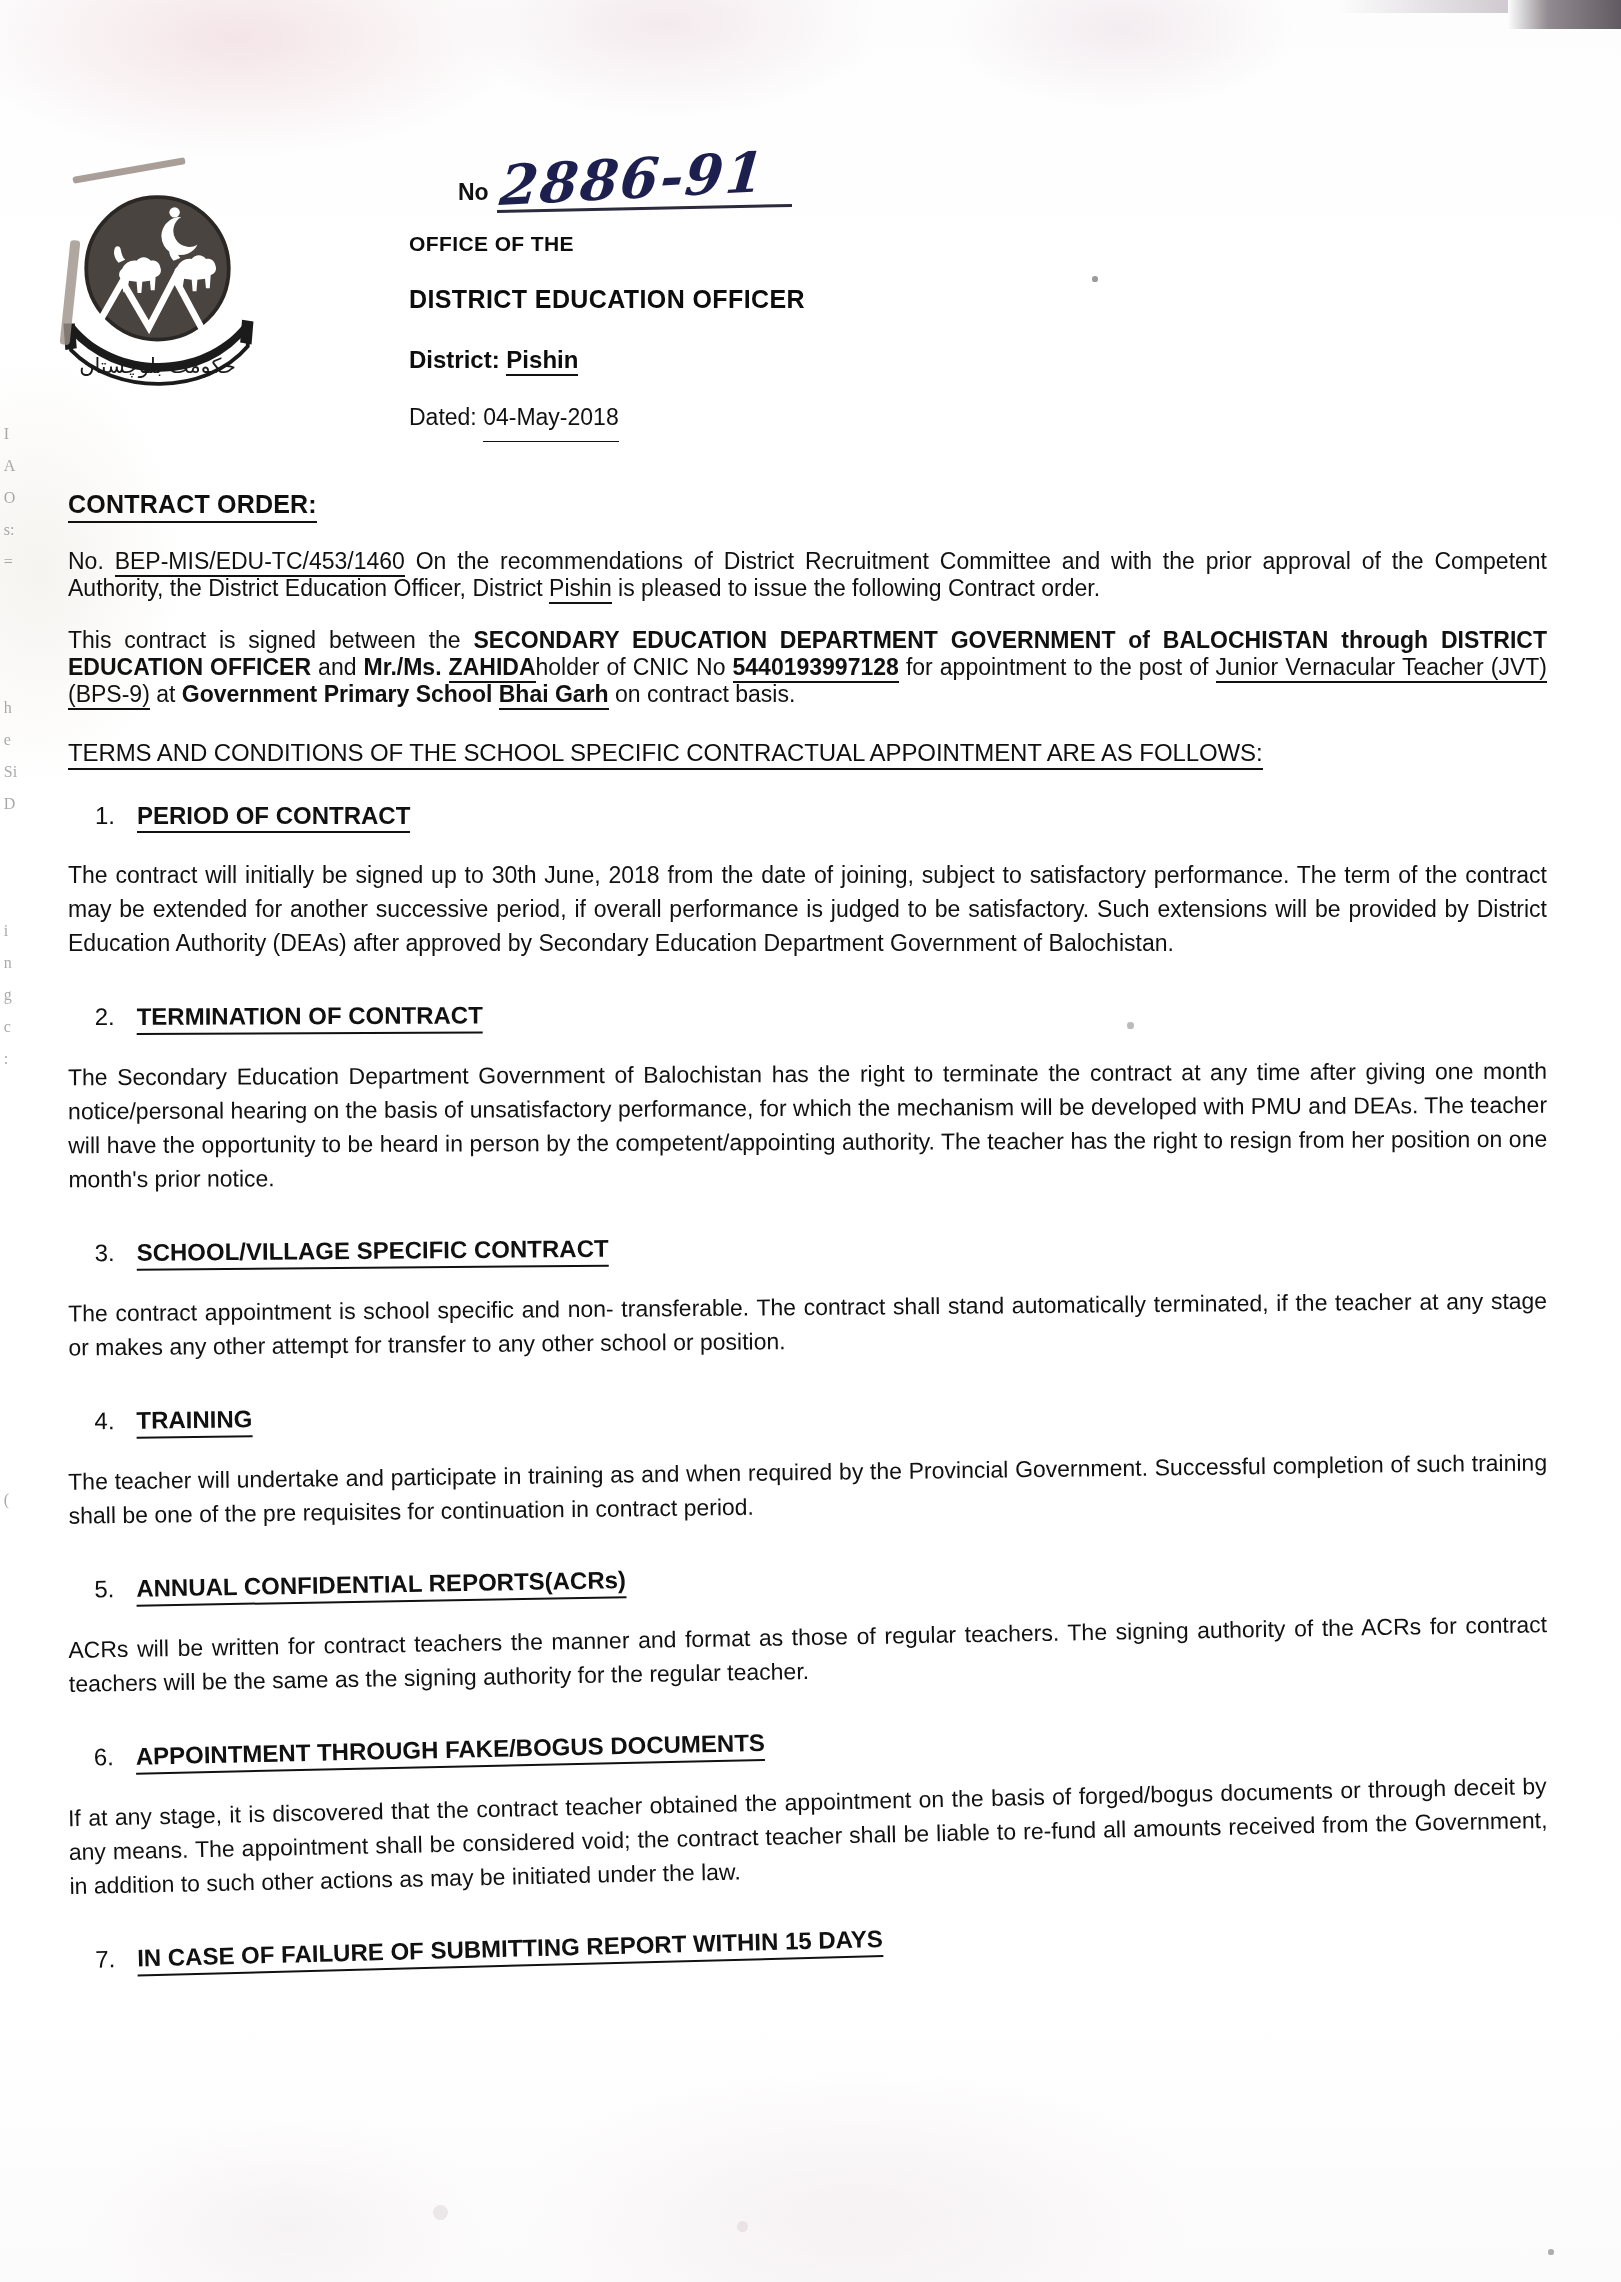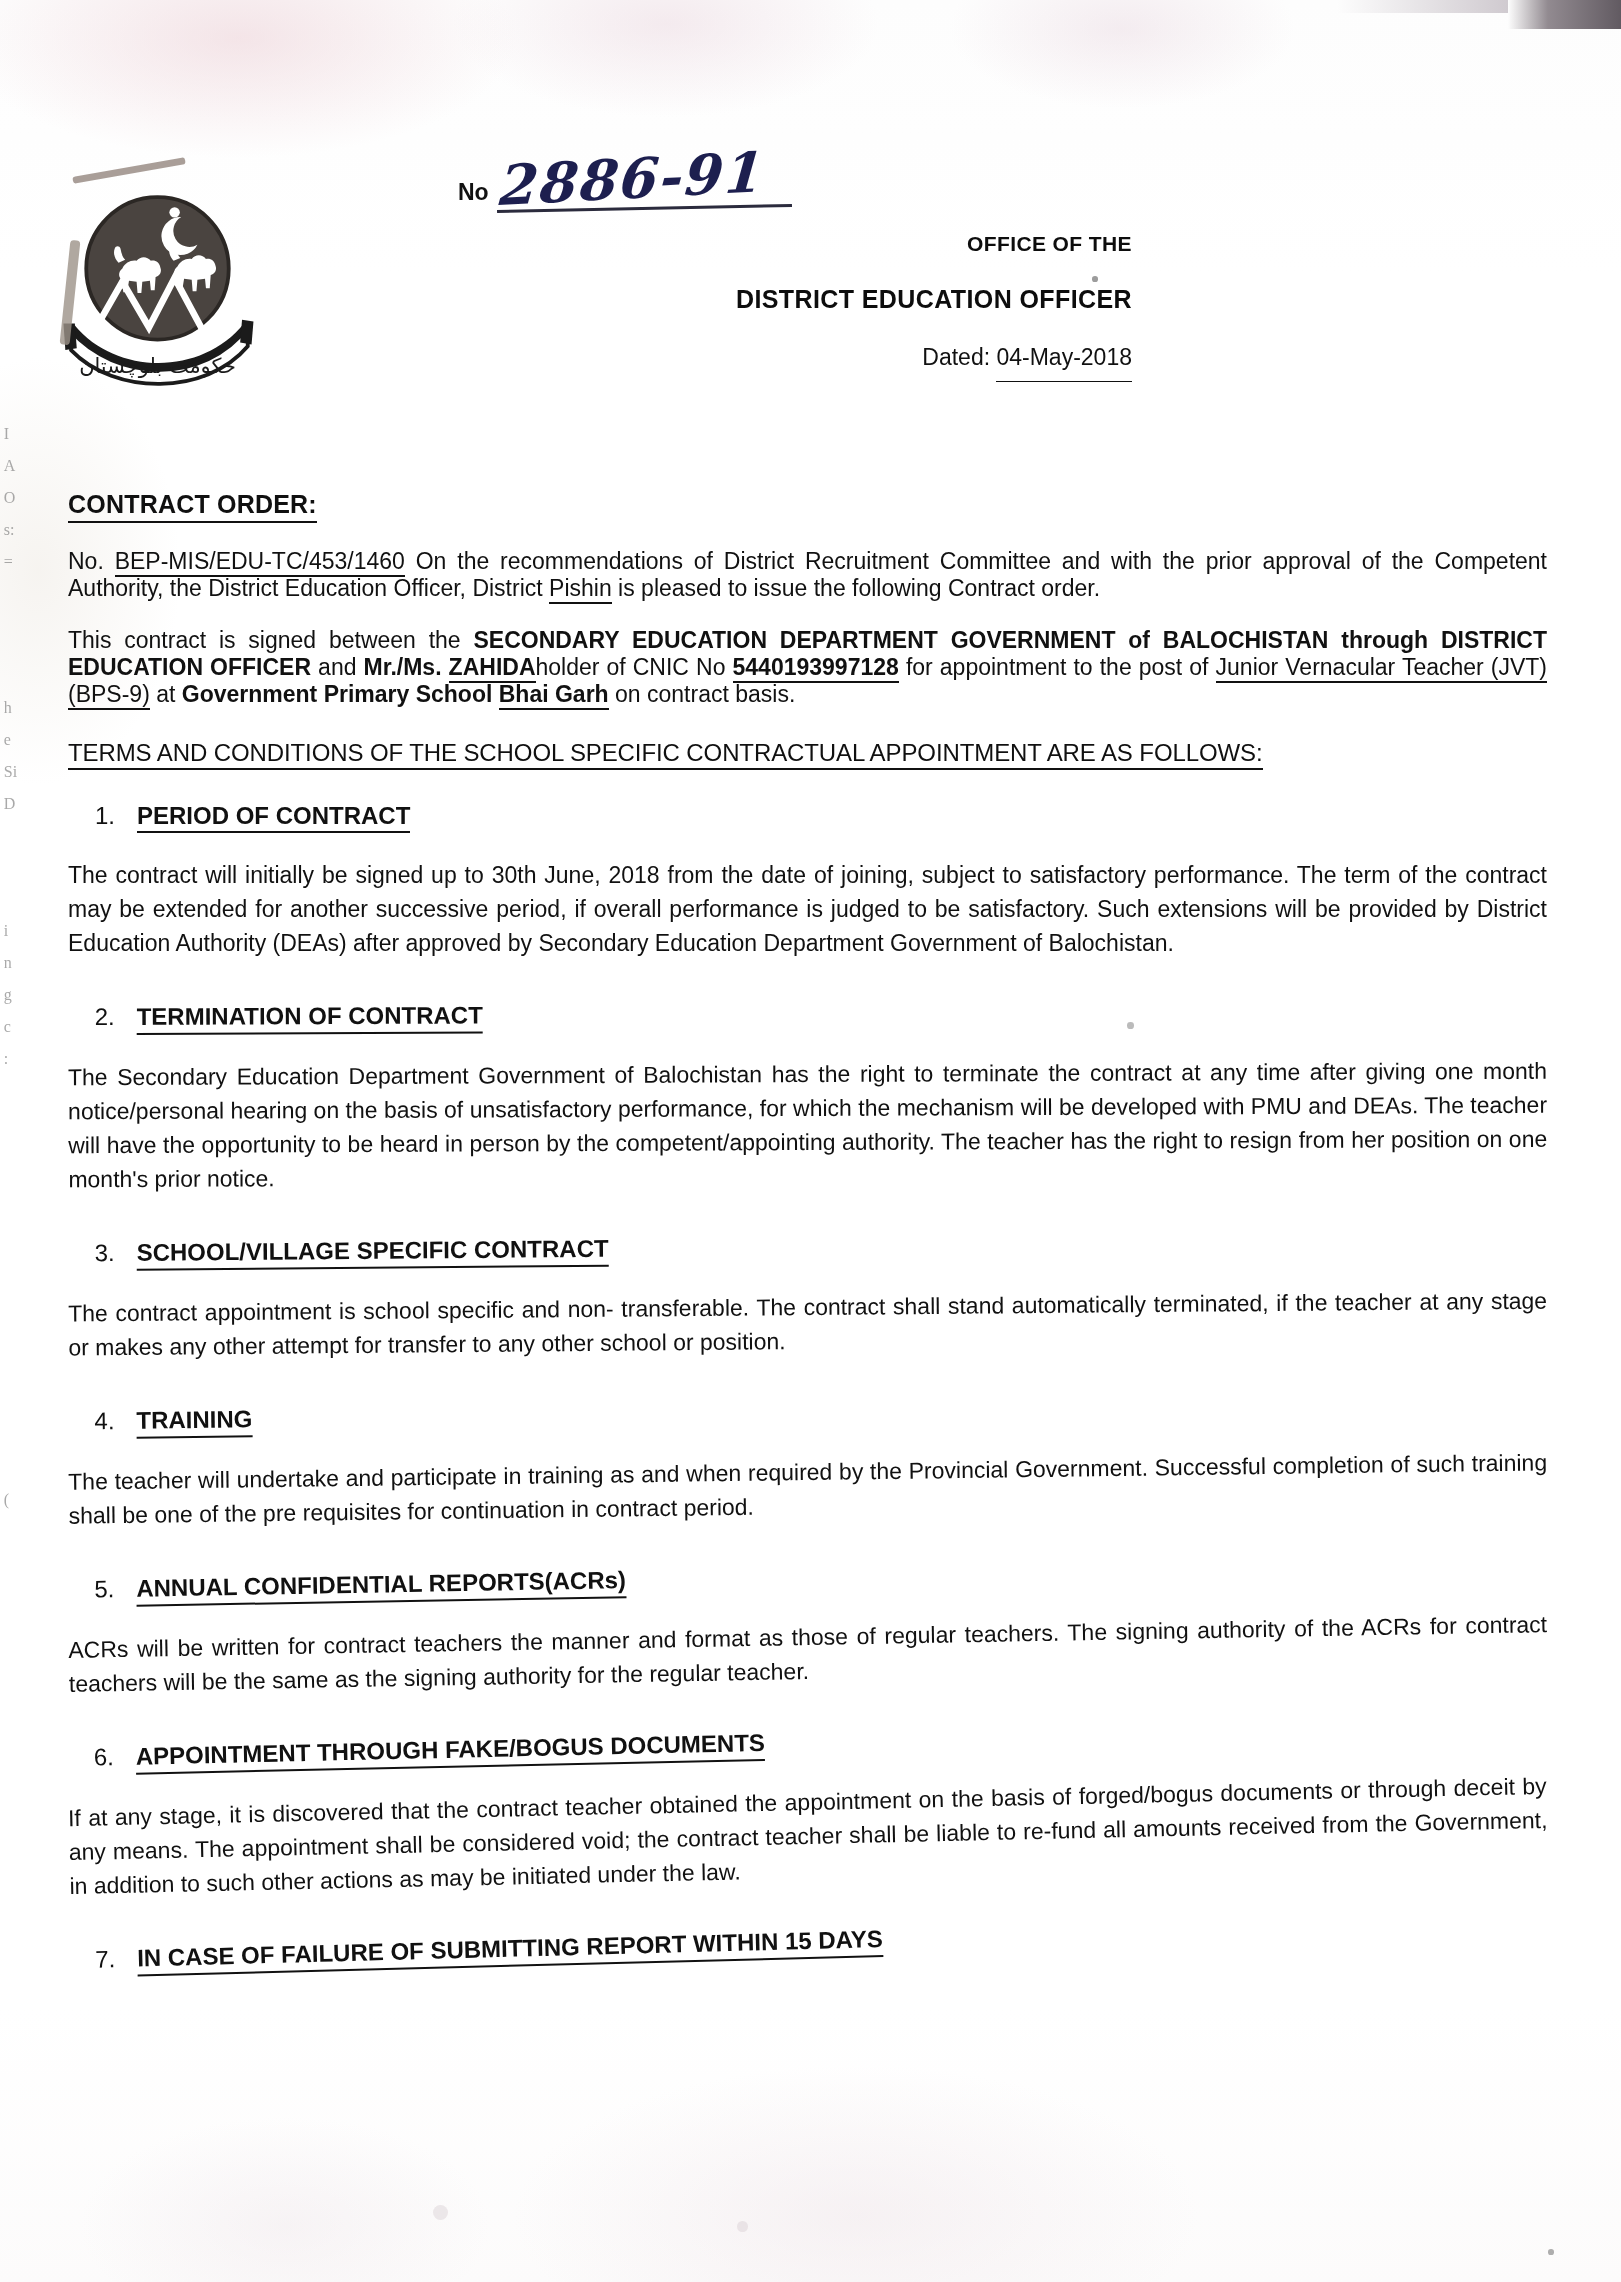--- a/index.html
+++ b/index.html
@@ -37,21 +37,21 @@
 
   
   .emblem{position:absolute;left:48px;top:181px;width:219px;height:228px;}
   .emblem svg{width:100%;height:100%;}
   .pen1{position:absolute;left:24px;top:-14.3px;width:114px;height:6.7px;background:#9a8d86;
         transform:rotate(-10deg);border-radius:2.9px;opacity:.85;}
   .pen2{position:absolute;left:17px;top:59px;width:9.5px;height:105px;background:#9c9288;
         transform:rotate(6deg);border-radius:3.8px;opacity:.8;}
 
   
-  .hdr{position:absolute;left:409px;top:152px;width:723px;text-align:right;}
+  .hdr{position:absolute;left:409px;top:152px;width:723px;text-align:left;}
   .no-line{position:relative;height:67px;}
   .no-label{position:absolute;left:49px;top:27px;font-size:23px;color:#111;font-weight:600;}
   .no-hand{
     position:absolute;left:91px;top:-5.7px;
     font-family:"DejaVu Serif",serif;font-size:55px;font-style:italic;font-weight:700;
     color:#1d1f4f;letter-spacing:1.9px;transform:rotate(-3deg) skewX(-8deg);
   }
   .no-rule{position:absolute;left:88px;top:55px;width:295px;height:2.9px;background:#2b2b3d;transform:rotate(-1.2deg);}
 
   .hdr h1{font-size:21px;font-weight:bold;letter-spacing:0.4px;margin:13.3px 0 0 0;color:#0d0d0d;}
@@ -164,20 +164,24 @@
   <div class="hdr">
     <div class="no-line">
       <span class="no-label">No</span>
       <span class="no-hand">2886-91</span>
       <span class="no-rule"></span>
     </div>
     <h1>OFFICE OF THE</h1>
     <h2>
       <span>DISTRICT EDUCATION OFFICER</span>
     </h2>
+    <div class="district">
+      <span>District:</span>
+      <u>Pishin</u>
+    </div>
     <div class="dated">
       <span>Dated:</span>
       <u>04-May-2018</u>
     </div>
   </div>
 
   <div class="body">
 
     <div class="sec-title">CONTRACT ORDER:</div>
 

